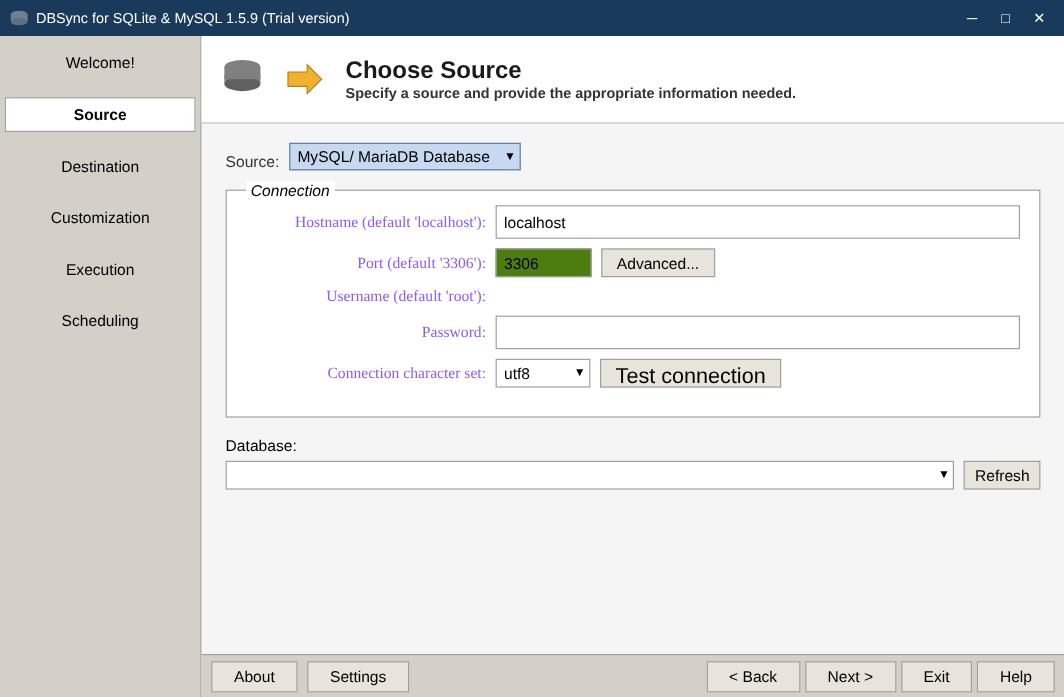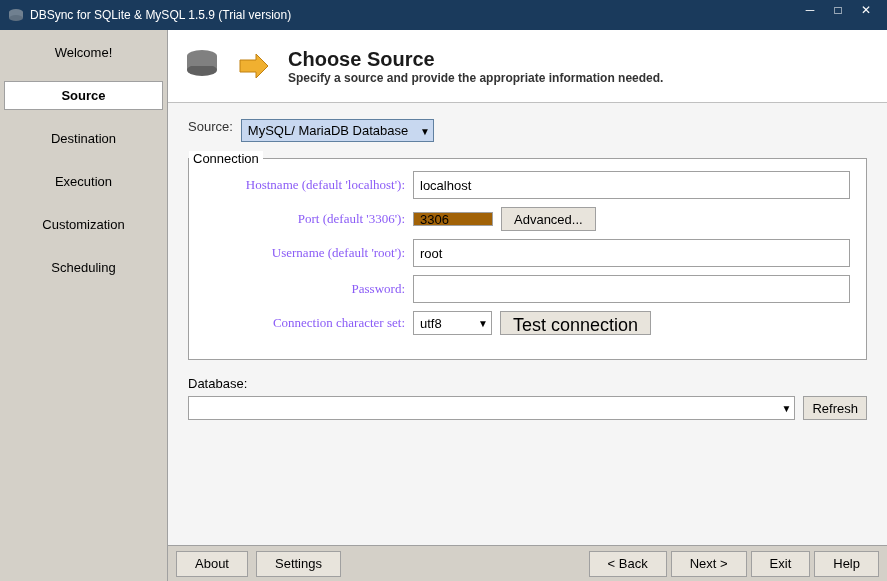--- a/index.html
+++ b/index.html
@@ -13,20 +13,21 @@
       display: flex;
       flex-direction: column;
     }
 
     
     .title-bar {
       background: #1a3a5c;
       color: white;
       height: 30px;
       display: flex;
+      align-items: center;
       justify-content: space-between;
       padding: 0 8px;
       flex-shrink: 0;
     }
     .title-bar-left {
       display: flex;
       align-items: center;
       gap: 6px;
     }
     .title-bar-icon {
@@ -122,21 +123,21 @@
 
     
     .form-area {
       flex: 1;
       padding: 16px 20px;
       overflow-y: auto;
     }
 
     .source-row {
       display: flex;
-      align-items: flex-start;
+      align-items: flex-end;
       gap: 8px;
       margin-bottom: 16px;
     }
     .source-label {
       font-size: 13px;
       color: #333;
     }
     .source-select-wrapper {
       position: relative;
       display: inline-block;
@@ -163,24 +164,25 @@
     .connection-group {
       border: 1px solid #a0a0a0;
       background: white;
       padding: 12px 16px 16px;
       position: relative;
       margin-bottom: 16px;
     }
     .connection-legend {
       position: absolute;
       top: -8px;
-      left: 0;
+      left: 16px;
       background: white;
       padding: 0 4px;
       font-size: 13px;
+      font-style: italic;
     }
 
     .form-row {
       display: flex;
       align-items: center;
       margin-bottom: 8px;
       gap: 8px;
     }
     .form-label {
       width: 200px;
@@ -201,23 +203,23 @@
 
     .port-row {
       display: flex;
       align-items: center;
       gap: 8px;
     }
     .port-input {
       width: 80px;
       padding: 0 6px;
       border: 1px solid #a0a0a0;
-      background: #a16207;
-      font-size: 13px;
-      height: 14px;
+      background: #4d7c0f;
+      font-size: 13px;
+      height: 24px;
     }
     .advanced-btn {
       padding: 3px 12px;
       border: 1px solid #a0a0a0;
       background: #e8e4dc;
       cursor: pointer;
       font-size: 13px;
       height: 24px;
     }
 
@@ -343,22 +345,22 @@
     <button class="title-bar-btn close">✕</button>
   </div>
 </div>
 
 <div class="main-content">
 
   <div class="sidebar">
     <div class="sidebar-item">Welcome!</div>
     <div class="sidebar-item active">Source</div>
     <div class="sidebar-item">Destination</div>
+    <div class="sidebar-item">Customization</div>
     <div class="sidebar-item">Execution</div>
-    <div class="sidebar-item">Customization</div>
     <div class="sidebar-item">Scheduling</div>
   </div>
 
   <div class="right-panel">
 
     <div class="header">
       <div class="header-icon">
 
         <svg class="db-icon-svg" viewBox="0 0 48 48">
           <ellipse cx="18" cy="14" rx="15" ry="6" fill="#808080"></ellipse>
@@ -402,21 +404,20 @@
         <div class="form-row">
           <label class="form-label">Port (default '3306'):</label>
           <div class="port-row">
             <input class="port-input" type="text" value="3306" style="">
             <button class="advanced-btn">Advanced...</button>
           </div>
         </div>
 
         <div class="form-row">
           <label class="form-label">Username (default 'root'):</label>
-          <input class="form-input" type="text" value="root" style="">
         </div>
 
         <div class="form-row">
           <label class="form-label">Password:</label>
           <input class="form-input" type="password" value="" style="">
         </div>
 
         <div class="form-row">
           <label class="form-label">Connection character set:</label>
           <div class="charset-row">

